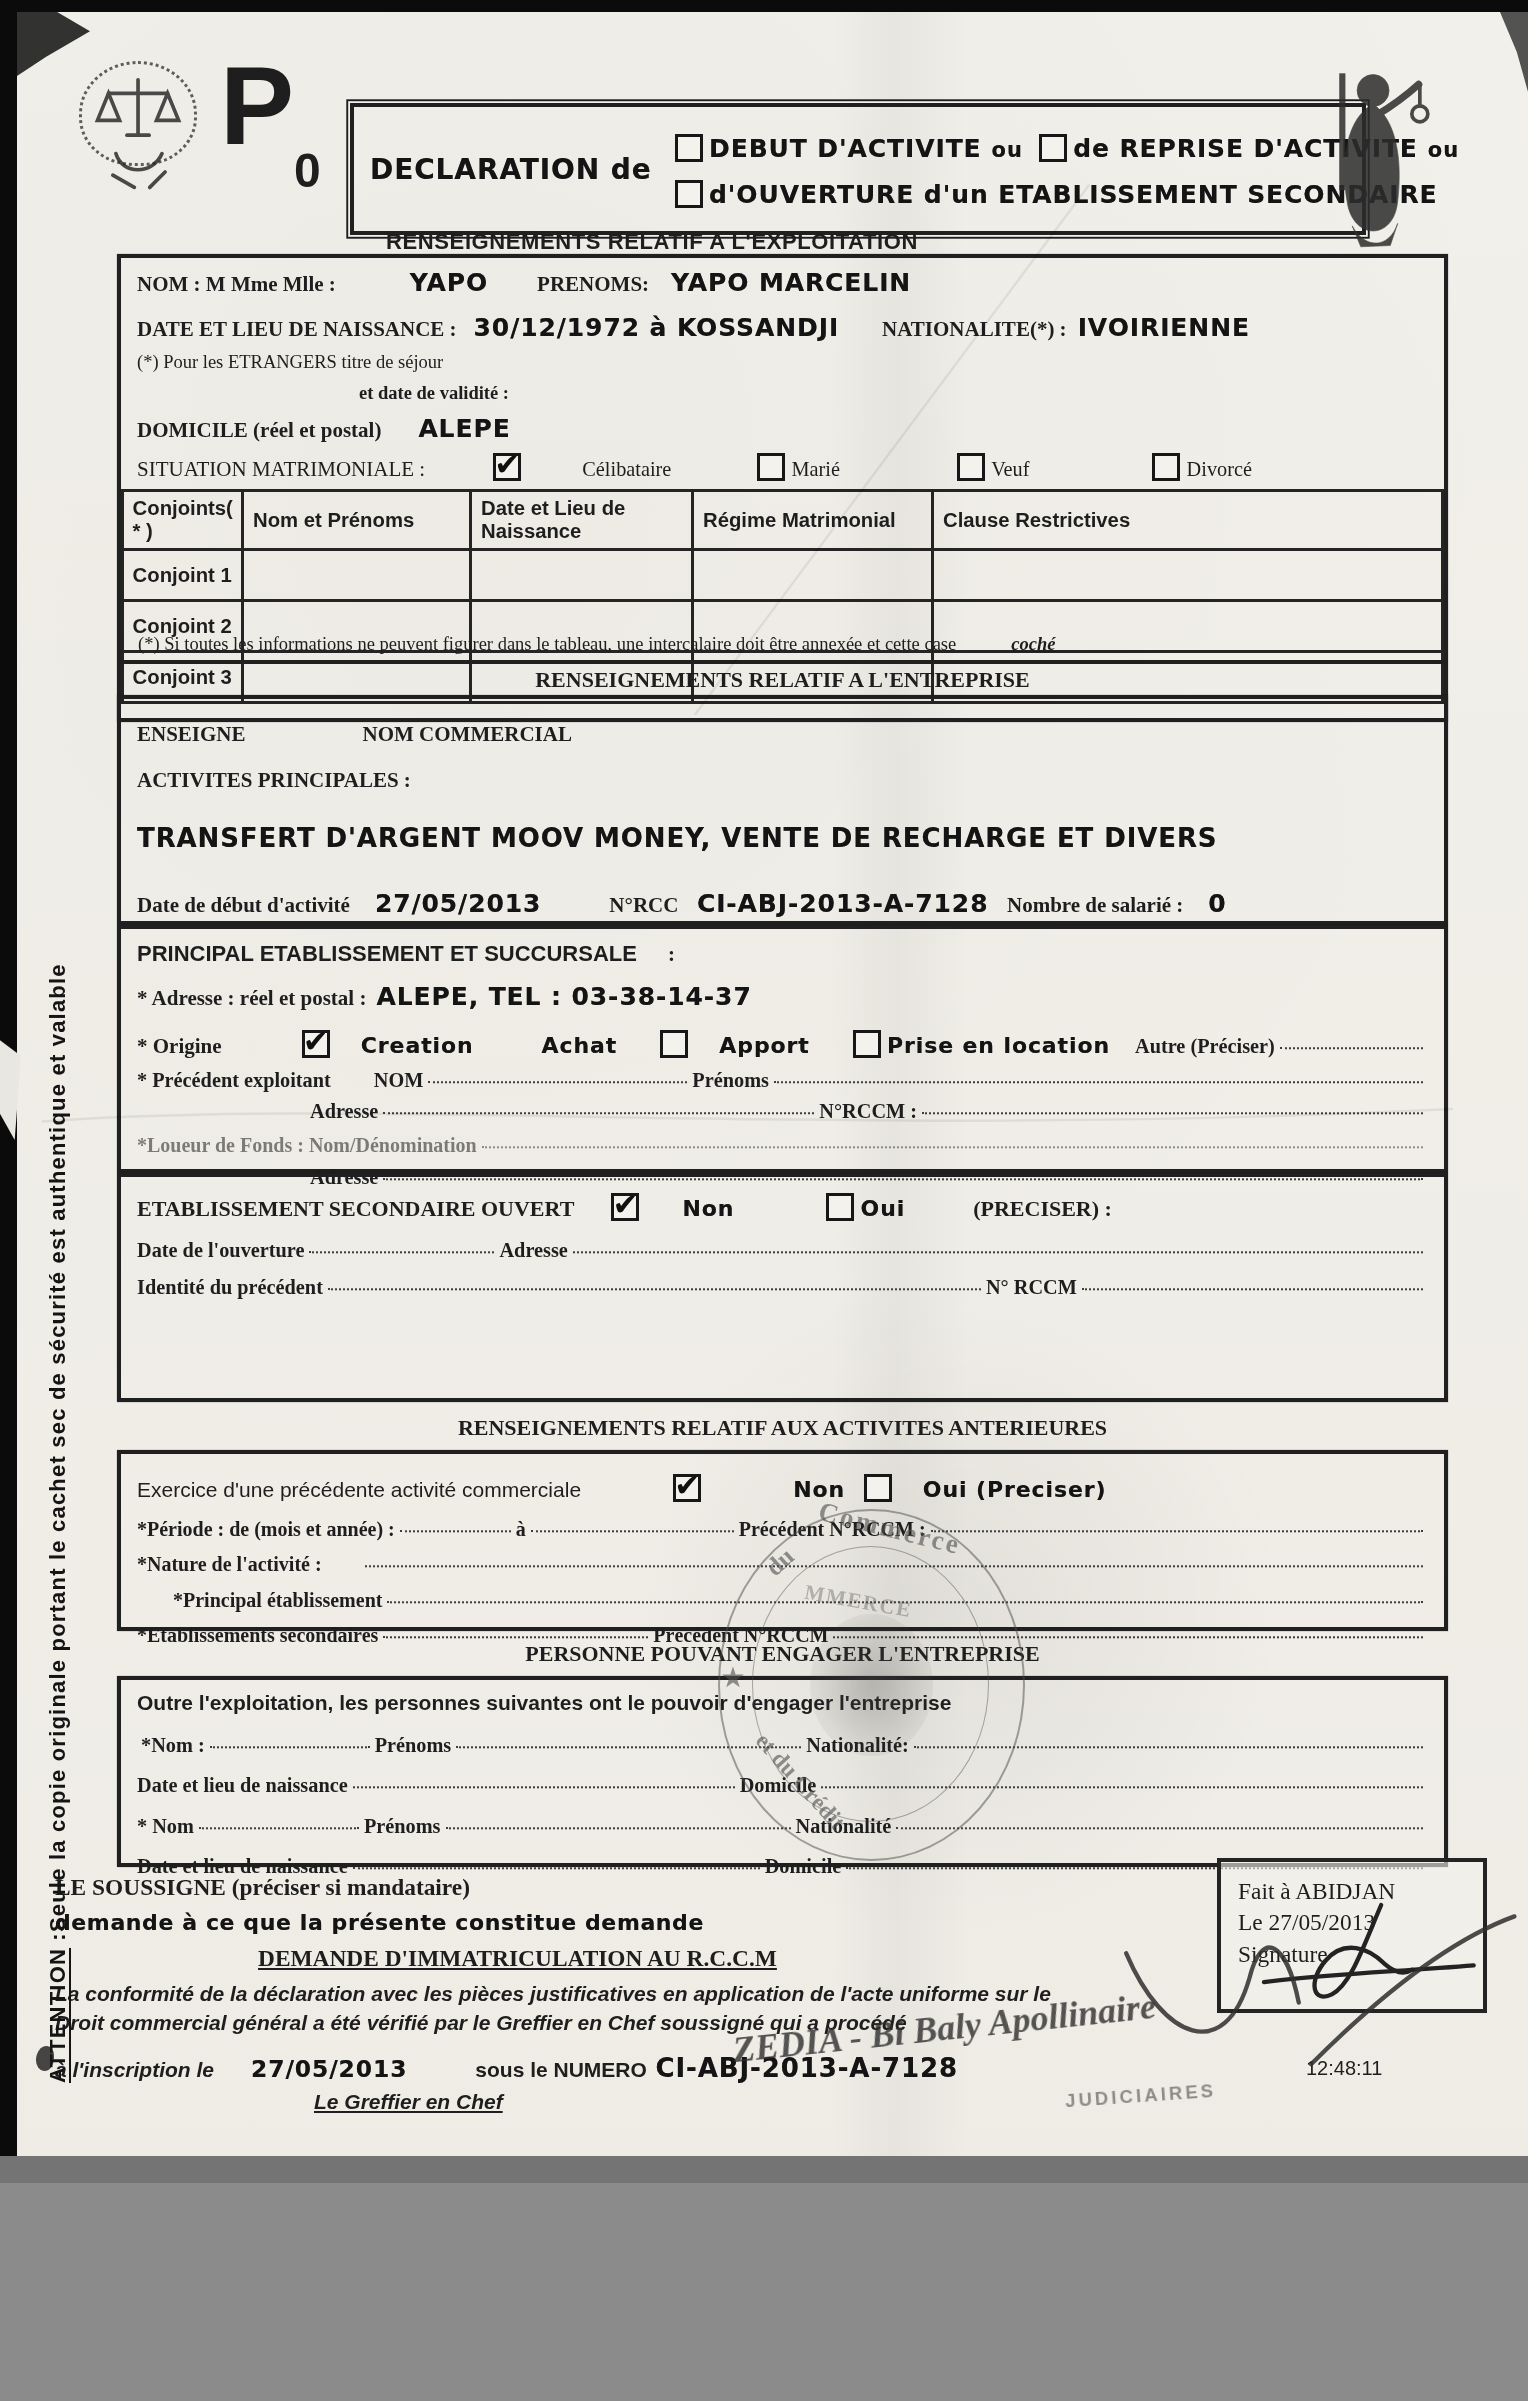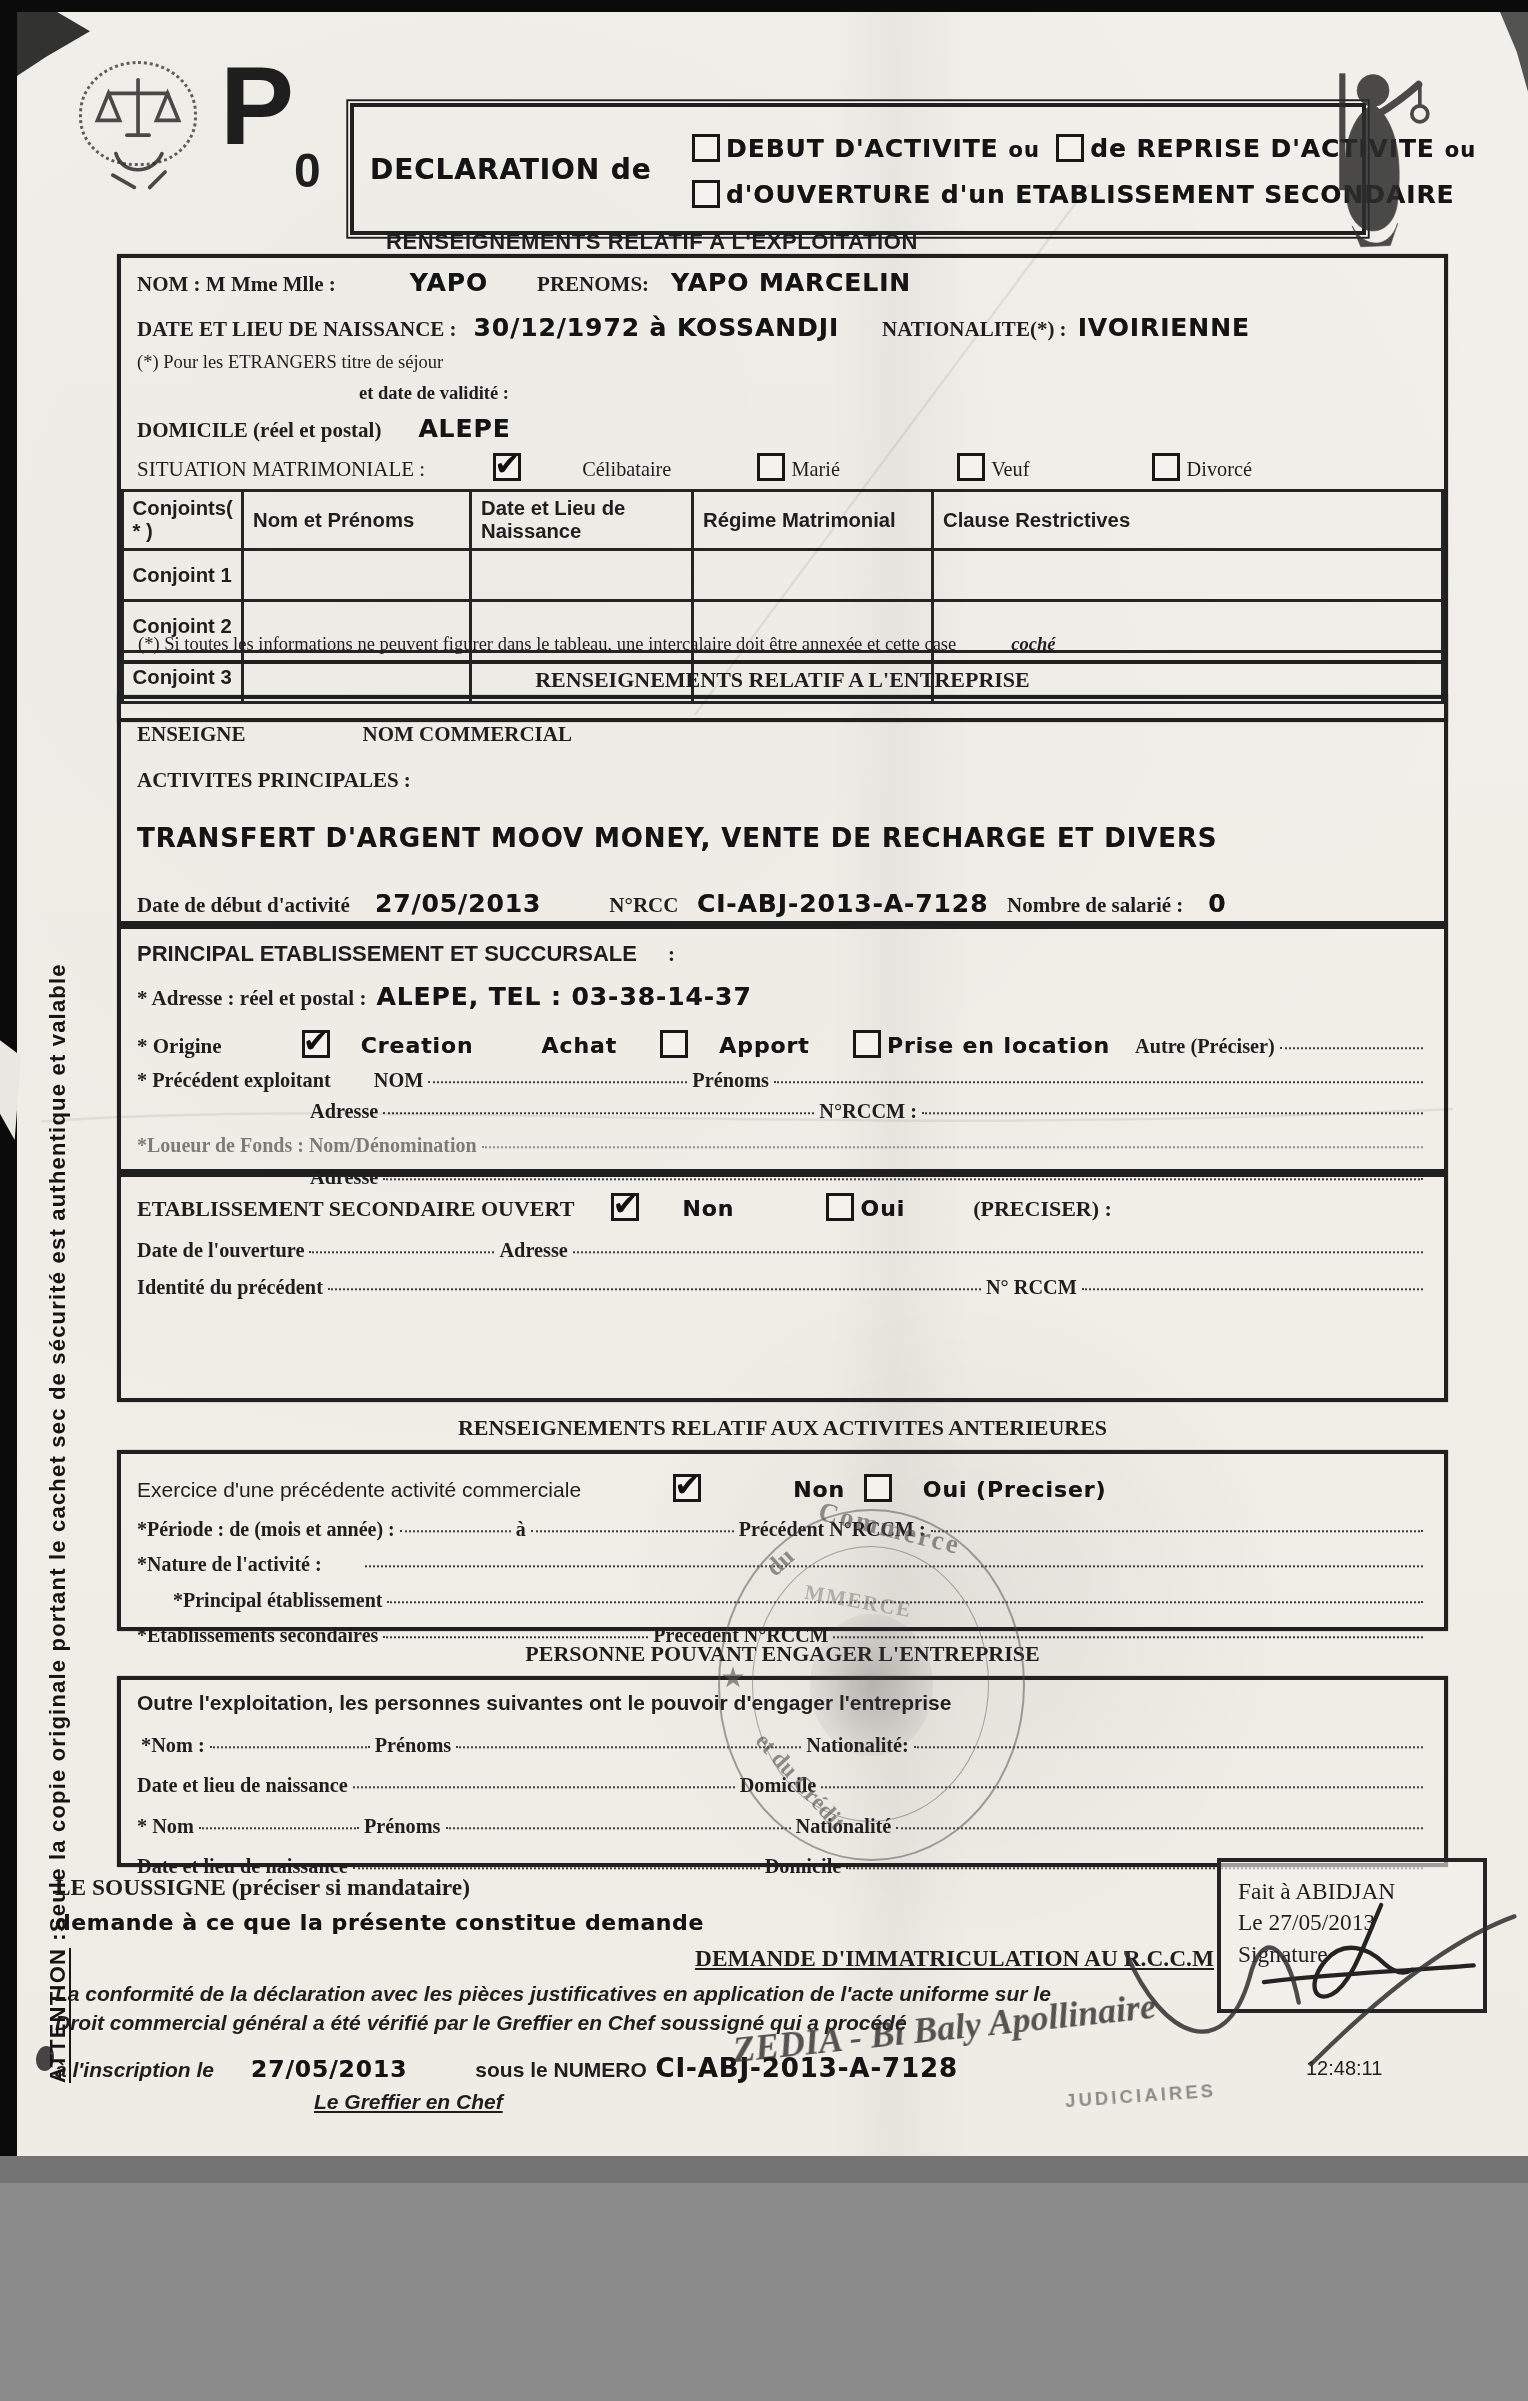--- a/index.html
+++ b/index.html
@@ -8,27 +8,27 @@
   .paper{position:absolute;left:17px;top:12px;width:1511px;height:2156px;
          background:
            radial-gradient(circle at 62% 74%, rgba(0,0,0,.055), transparent 18%),
            radial-gradient(circle at 30% 20%, rgba(0,0,0,.02), transparent 55%),
            linear-gradient(90deg, transparent 54%, rgba(0,0,0,.035) 58%, transparent 63%),
            linear-gradient(#f2f0ea,#eeece5);
          font-size:21px;}
   .backdrop-band{position:absolute;left:0;top:2156px;width:1528px;height:27px;background:#747474;}
   .backdrop{position:absolute;left:0;top:2183px;width:1528px;height:219px;background:#8b8b8b;}
   .abs{position:absolute;box-sizing:border-box;}
-  .box{position:absolute;box-sizing:border-box;border:4.3px solid #202020;box-shadow:0 0 1.2px rgba(0,0,0,.45);gap:17px;}
+  .box{position:absolute;box-sizing:border-box;border:4.3px solid #202020;box-shadow:0 0 1.2px rgba(0,0,0,.45);}
   .band{position:absolute;box-sizing:border-box;display:flex;align-items:center;justify-content:center;}
   .band.topline{border-top:4.3px solid #202020;}
   .r{display:flex;align-items:baseline;padding:0 16px;}
   .b{font-weight:bold;}
   .it{font-style:italic;}
-  .u{text-decoration:underline;text-align:right;}
+  .u{text-decoration:underline;}
   .sans{font-family:"Liberation Sans",sans-serif;}
   .val{font-family:"DejaVu Sans","Liberation Sans",sans-serif;font-weight:700;letter-spacing:0.9px;color:#141414;text-shadow:0 0 0.6px rgba(20,20,20,.55);}.f30{font-size:18.5px}.f32{font-size:20px}.f33{font-size:20.3px}.f34{font-size:21px}
   .f36{font-size:22px}.f38{font-size:23.4px}.f40{font-size:25px}.f42{font-size:26px}.f46{font-size:28px}
   .d{border-bottom:2.5px dotted #3d3d3d;flex:1 1 auto;height:1.2px;transform:translateY(-3.7px);margin:0 5px;}
   .cb{display:inline-block;width:22px;height:22px;border:3.7px solid #171717;position:relative;top:5px;
       margin:0 6.2px;background:#f4f2ec;flex:none;}
   .cb.on::after{content:"✔";position:absolute;left:-1.8px;top:-10px;font-size:31px;font-weight:bold;color:#101010;
       font-family:"DejaVu Sans",sans-serif;}
   .sec-title{position:absolute;left:111px;width:1048px;text-align:center;font-weight:bold;
       font-family:"Liberation Sans",sans-serif;letter-spacing:0.6px;}

